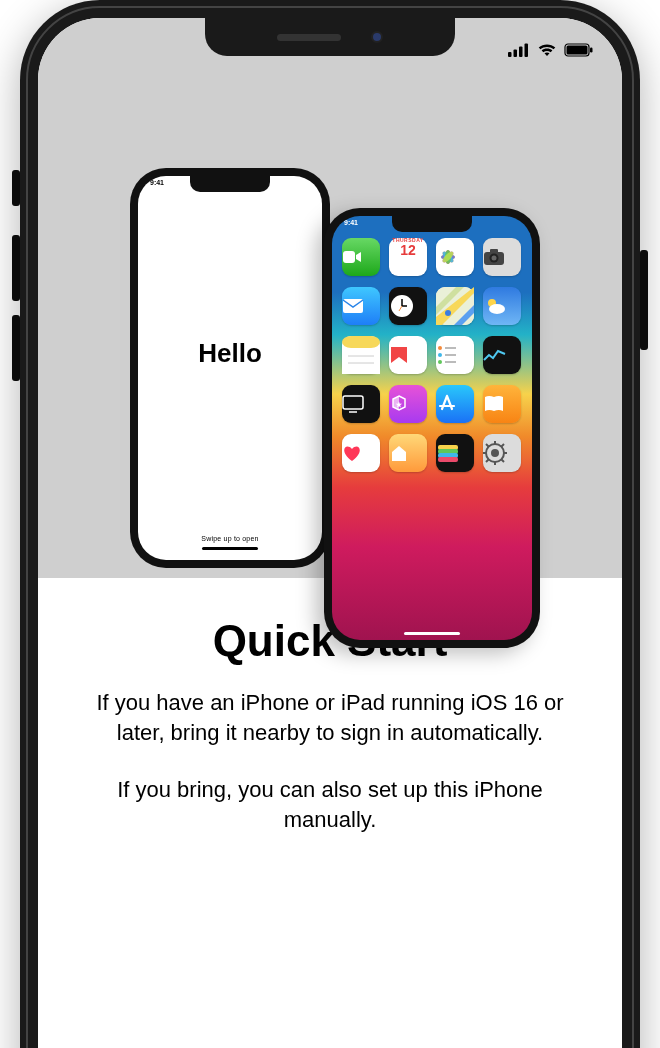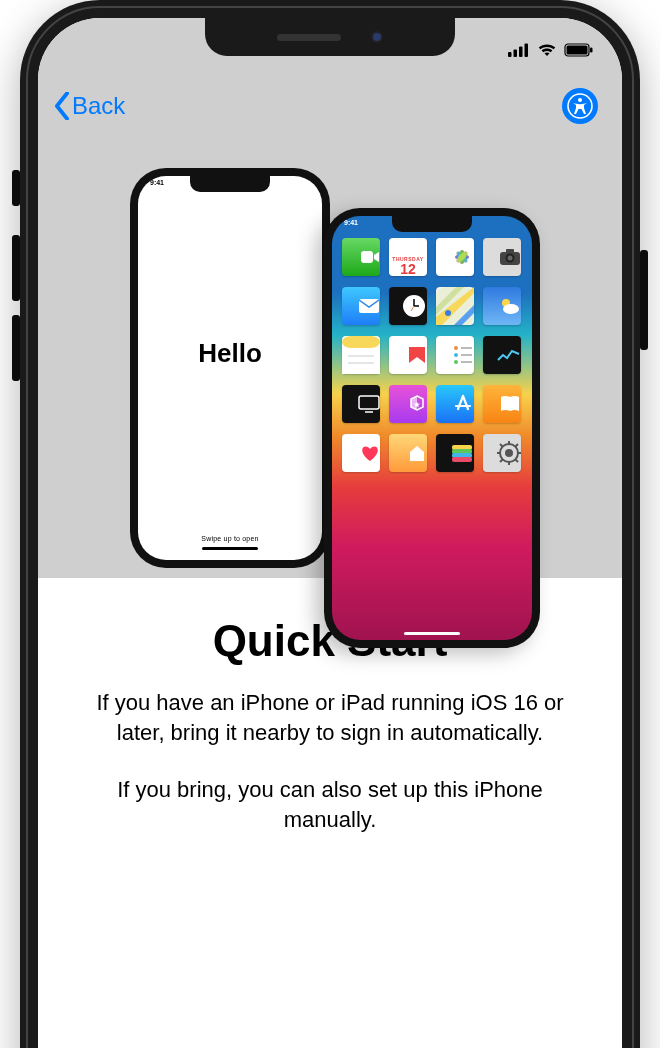--- a/index.html
+++ b/index.html
@@ -211,24 +211,24 @@
     }
     .icon-grid {
       position: absolute;
       top: 22px; left: 10px; right: 10px;
       display: grid;
       grid-template-columns: repeat(4, 1fr);
       gap: 11px 8px;
     }
     .app-icon {
       width: 38px; height: 38px;
-      border-radius: 4px;
+      border-radius: 9px;
       display: flex;
       align-items: center;
-      justify-content: flex-end;
+      justify-content: flex-start;
       font-size: 18px;
       box-shadow: 0 1px 2px rgba(0,0,0,0.2);
     }
     .home-indicator {
       position: absolute;
       bottom: 5px; left: 50%;
       transform: translateX(-50%);
       width: 56px; height: 3px;
       background: #fff;
       border-radius: 2px;
@@ -312,37 +312,20 @@
           <svg width="30" height="14" viewBox="0 0 30 14">
             <rect x="1" y="1" width="24" height="12" rx="3" stroke="#000" stroke-width="1.2" fill="none"></rect>
             <rect x="2.5" y="2.5" width="21" height="9" rx="1.6" fill="#000"></rect>
             <rect x="26" y="4.5" width="2.5" height="5" rx="1.2" fill="#000"></rect>
           </svg>
         </span>
       </div>
     </div>
 
     <div class="hero">
-      <div class="nav-row">
-        <div class="back-btn">
-          <span class="chevron-left">
-            <svg viewBox="0 0 12 22">
-                <path d="M10 1 L2 11 L10 21" stroke="#007aff" stroke-width="3" fill="none" stroke-linecap="round" stroke-linejoin="round"></path>
-              </svg>
-          </span>
-          <span>Back</span>
-        </div>
-        <div class="accessibility-btn">
-          <svg width="26" height="26" viewBox="0 0 26 26">
-            <circle cx="13" cy="13" r="12" fill="none" stroke="#fff" stroke-width="1.6"></circle>
-            <circle cx="13" cy="7" r="2" fill="#fff"></circle>
-            <path d="M6 10 C10 11.5 16 11.5 20 10 L17 12 L17 15 L19 21 L17 21 L14.5 16 L11.5 16 L9 21 L7 21 L9 15 L9 12 Z" fill="#fff"></path>
-          </svg>
-        </div>
-      </div>
 
       <div class="illus">
 
         <div class="mini-phone phone-left">
           <div class="mini-screen">
             <div class="mini-notch"></div>
             <div class="mini-status-time">9:41</div>
             <div class="hello-text">Hello</div>
             <div class="swipe-text">Swipe up to open</div>
           </div>

